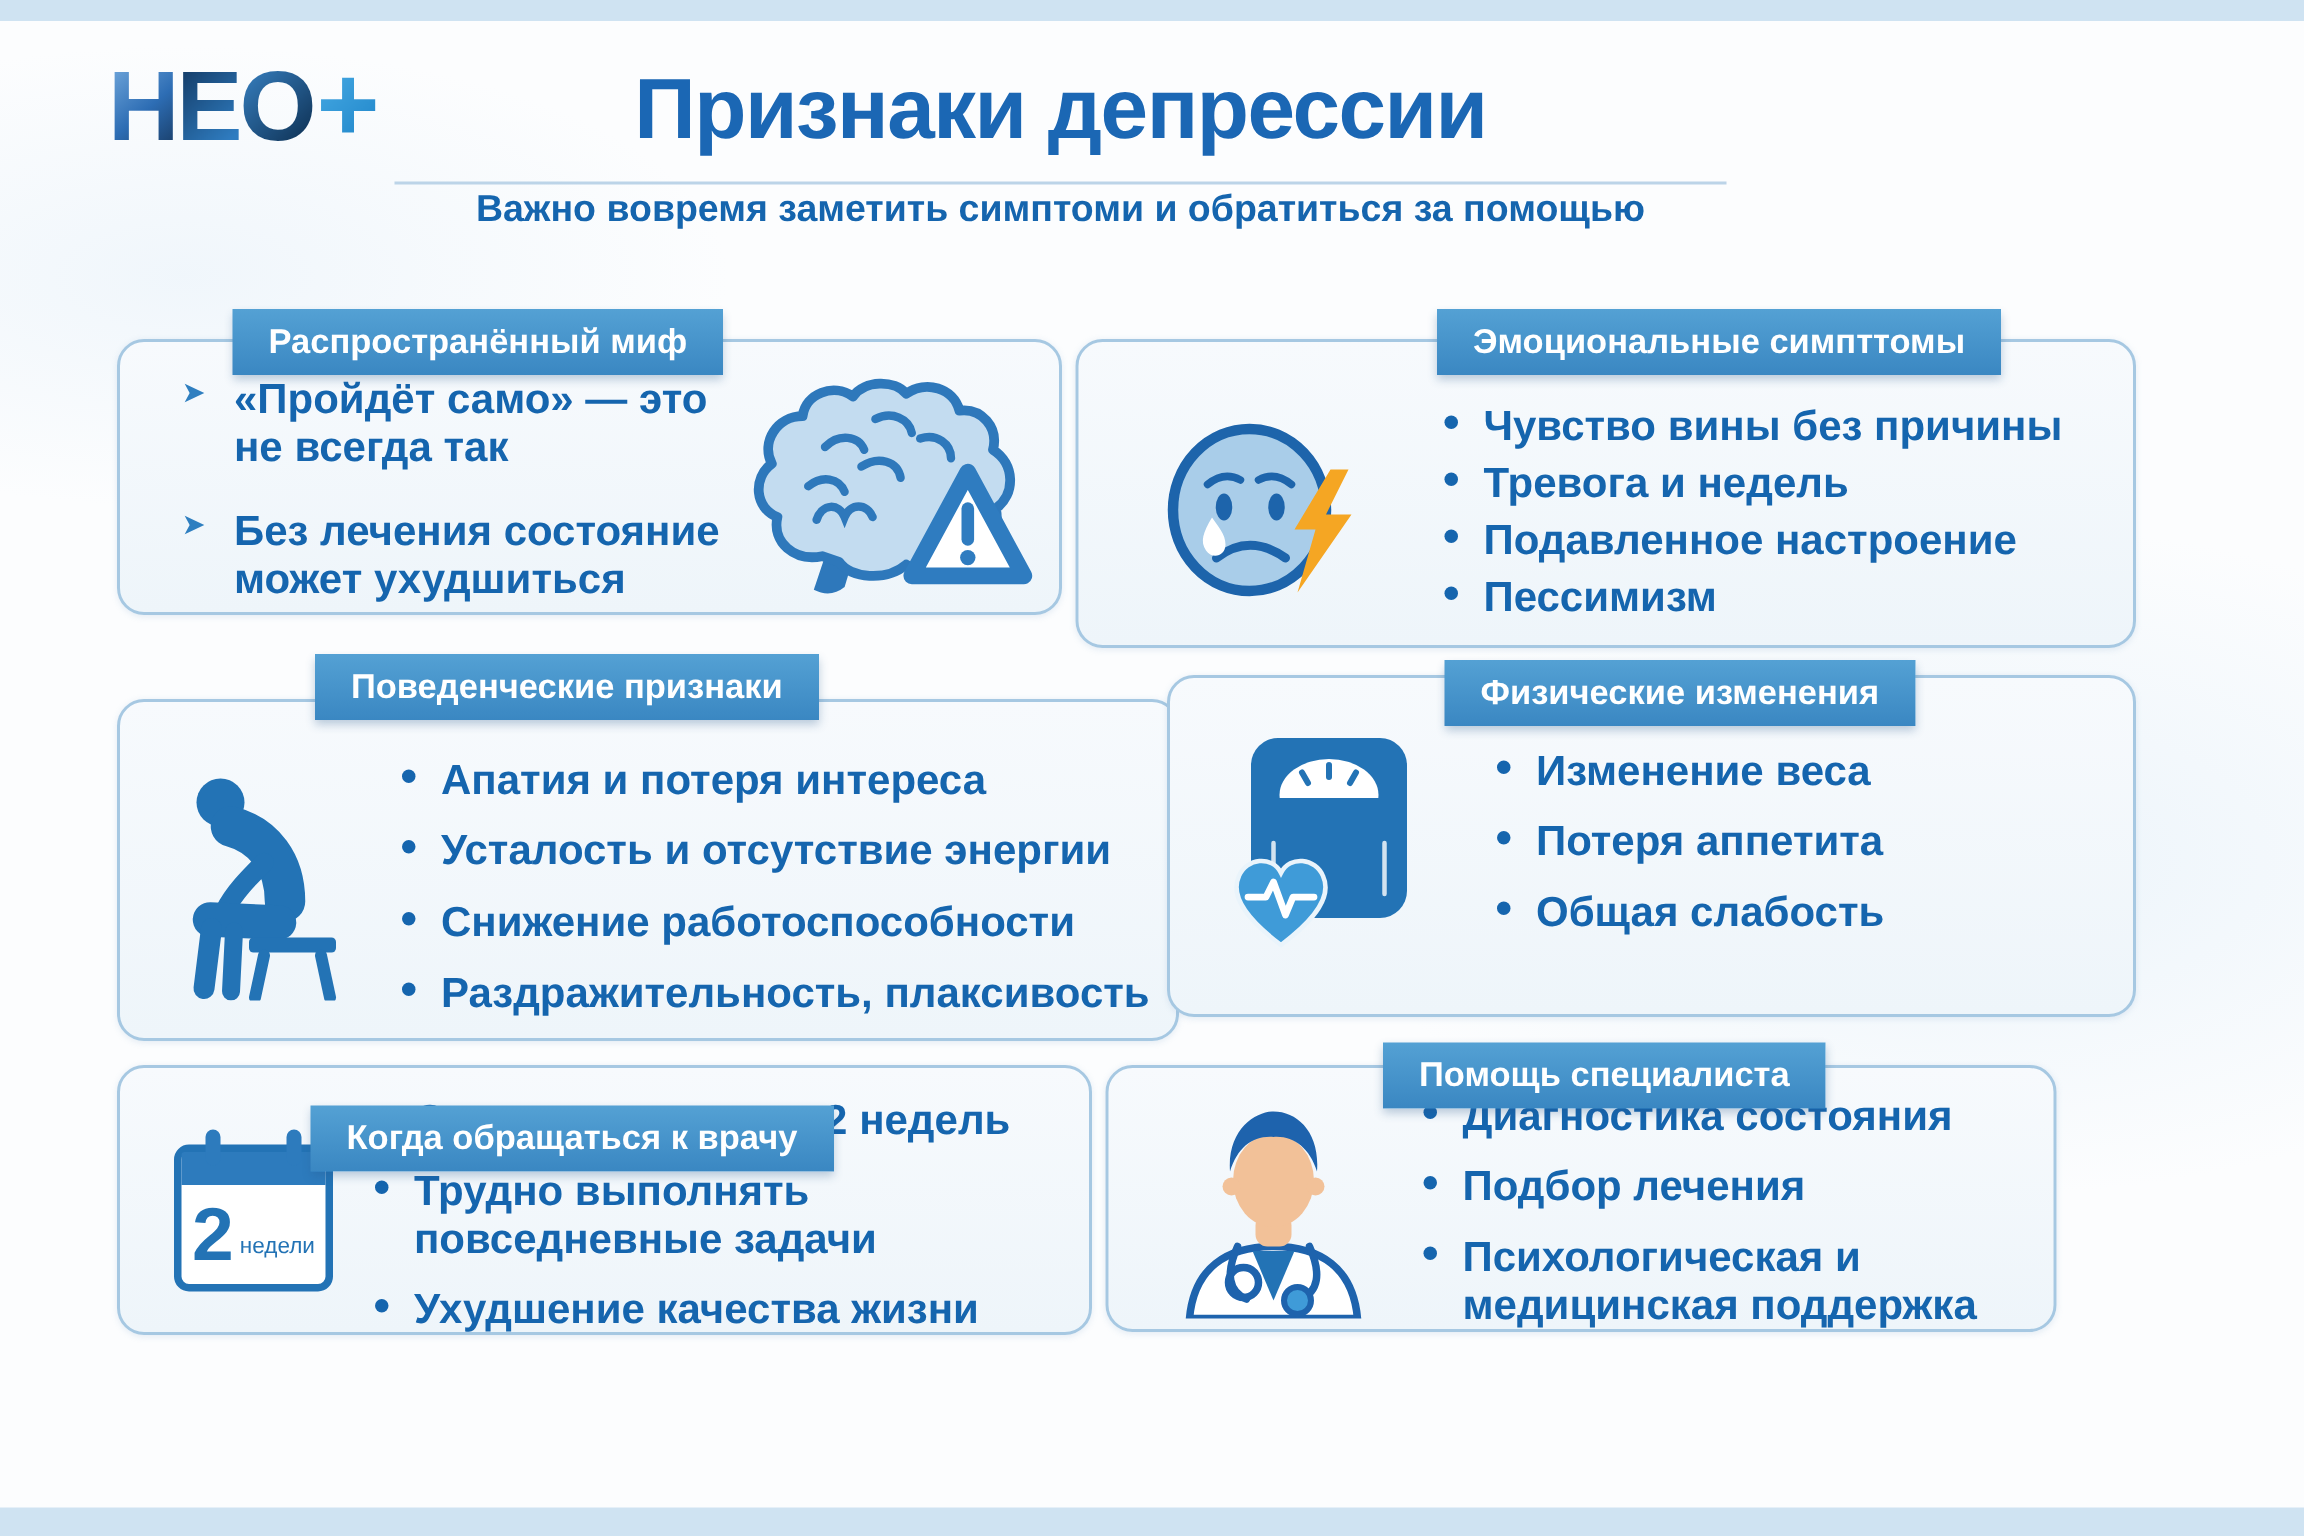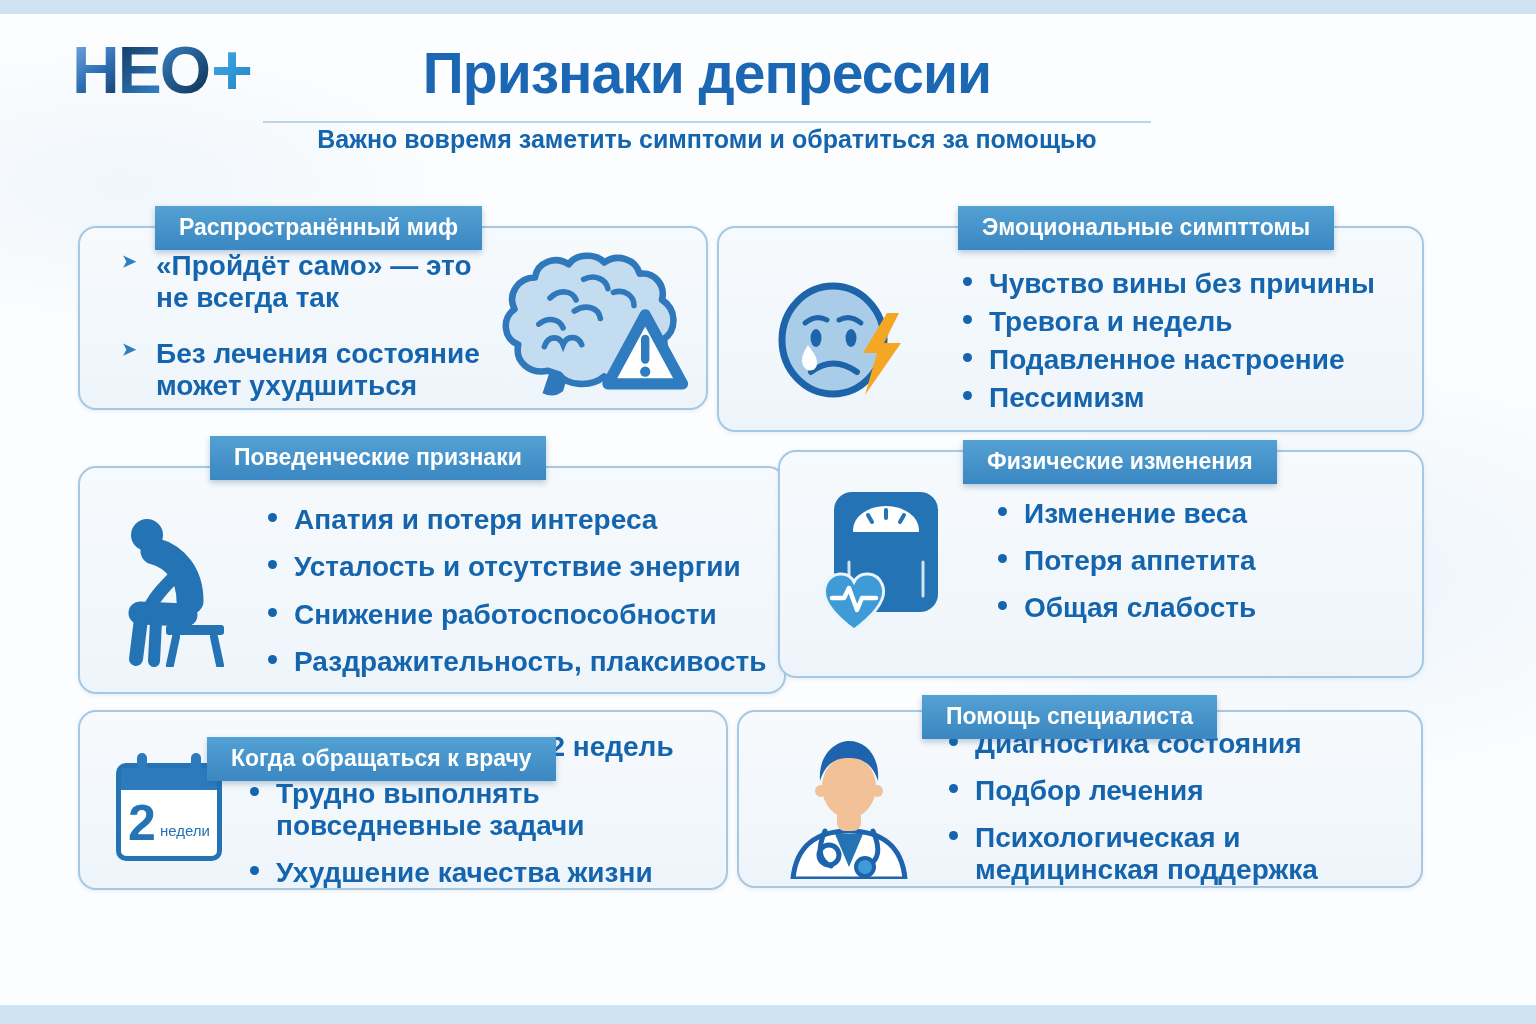--- a/index.html
+++ b/index.html
@@ -69,21 +69,21 @@
   .c4 { left:778px; top:450px; width:646px; height:228px; }
   .b4 { left:963px; top:440px; }
   .c4 .card-body { padding:34px 28px 40px 38px; gap:44px; }
   .c4 ul { gap:15px; }
 
   .c5 { left:78px;  top:710px; width:650px; height:180px; }
   .b5 { left:207px; top:695px;margin-top:42px; }
   .c5 .card-body { padding:30px 10px 10px 36px; gap:26px; }
   .c5 ul { gap:15px; }
 
-  .c6 { left:737px; top:710px; width:686px; height:178px; }
+  .c6 { left:737px; top:710px; width:634px; height:178px; }
   .b6 { left:922px; top:695px; }
   .c6 .card-body { padding:24px 8px 8px 34px; gap:22px; }
   .c6 ul { gap:15px; }
 
   
   .calendar { position:relative; width:106px; height:98px; background:#fff;
               border:5px solid var(--icon-blue,#2373b5); border-radius:10px; flex:none; margin-top:4px; }
   .cal-top { height:22px; background:#2d7bbd; border-radius:2px 2px 0 0; }
   .ring { position:absolute; top:-15px; width:10px; height:24px; background:#2d7bbd; border-radius:5px; }
   .ring.r1 { left:16px; } .ring.r2 { right:16px; }

